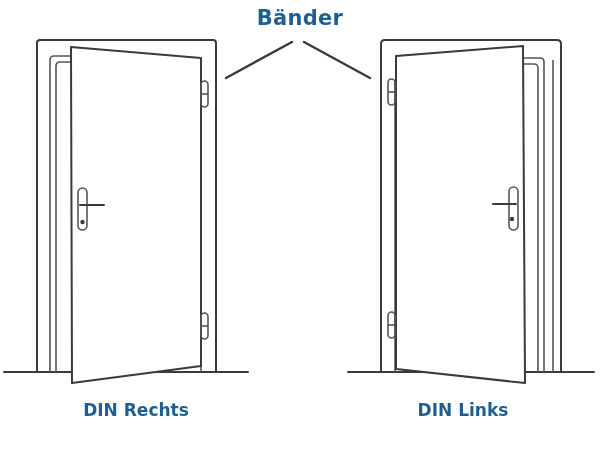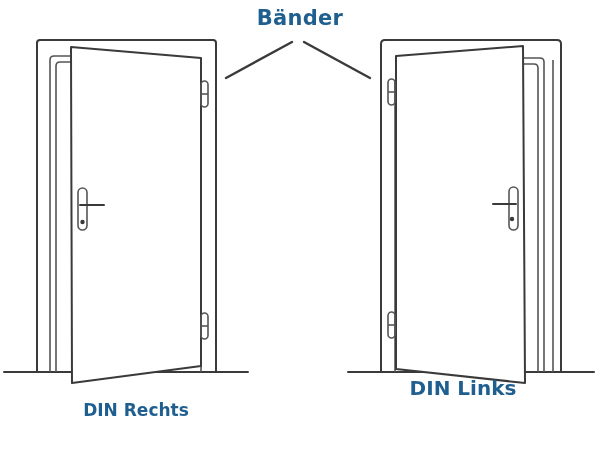--- a/index.html
+++ b/index.html
@@ -36,22 +36,22 @@
       font-size: 21px;
       letter-spacing: 0.3px;
     }
     .caption-left {
       left: 136px;
       top: 400px;
       font-size: 17px;
     }
     .caption-right {
       left: 463px;
-      top: 376px;
-      font-size: 20px;
+      top: 400px;
+      font-size: 17px;
     }
     svg .stroke {
       fill: none;
       stroke: #3a3a3a;
       stroke-width: 2;
       stroke-linejoin: round;
       stroke-linecap: round;
     }
     svg .stroke-thin {
       fill: none;

